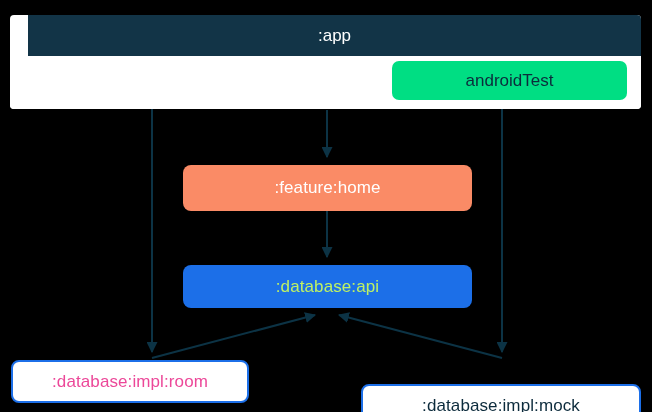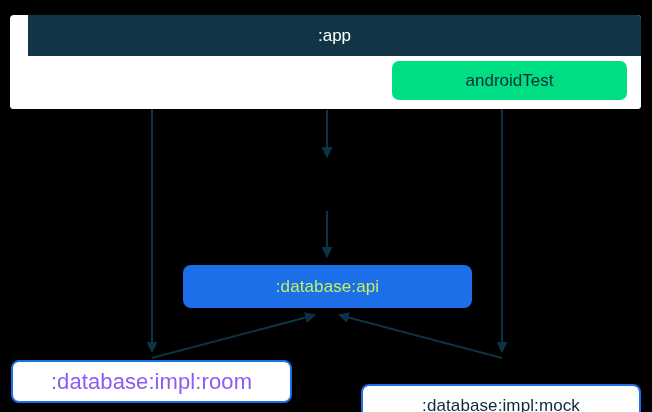--- a/index.html
+++ b/index.html
@@ -110,27 +110,27 @@
     width: 289px;
     height: 43px;
     border-radius: 8px;
     background: #1c6fe8;
     color: #bef264;
     font-size: 17px;
   }
   #node-database-impl-room {
     left: 11px;
     top: 360px;
-    width: 281px;
+    width: 238px;
     height: 43px;
     border-radius: 8px;
     background: #ffffff;
     border: 2px solid #1c6fe8;
-    color: #8b5cf6;
-    font-size: 22px;
+    color: #ec4899;
+    font-size: 17px;
   }
   #node-database-impl-mock {
     left: 361px;
     top: 360px;
     width: 280px;
     height: 43px;
     border-radius: 8px;
     background: #ffffff;
     border: 2px solid #1c6fe8;
     color: #0c2b3c;
@@ -175,20 +175,21 @@
     </g>
   </svg>
 
   <div id="app-container">
     <div id="app-header">:app</div>
     <div id="app-body">
       <div class="chip" id="chip-androidtest">androidTest</div>
     </div>
   </div>
 
+  <div class="node" id="node-feature-home">:feature:home</div>
 
   <div class="node" id="node-database-api">:database:api</div>
 
   <div class="node" id="node-database-impl-room">:database:impl:room</div>
 
   <div class="node" id="node-database-impl-mock">:database:impl:mock</div>
 
 </div>
 
 </body></html>

